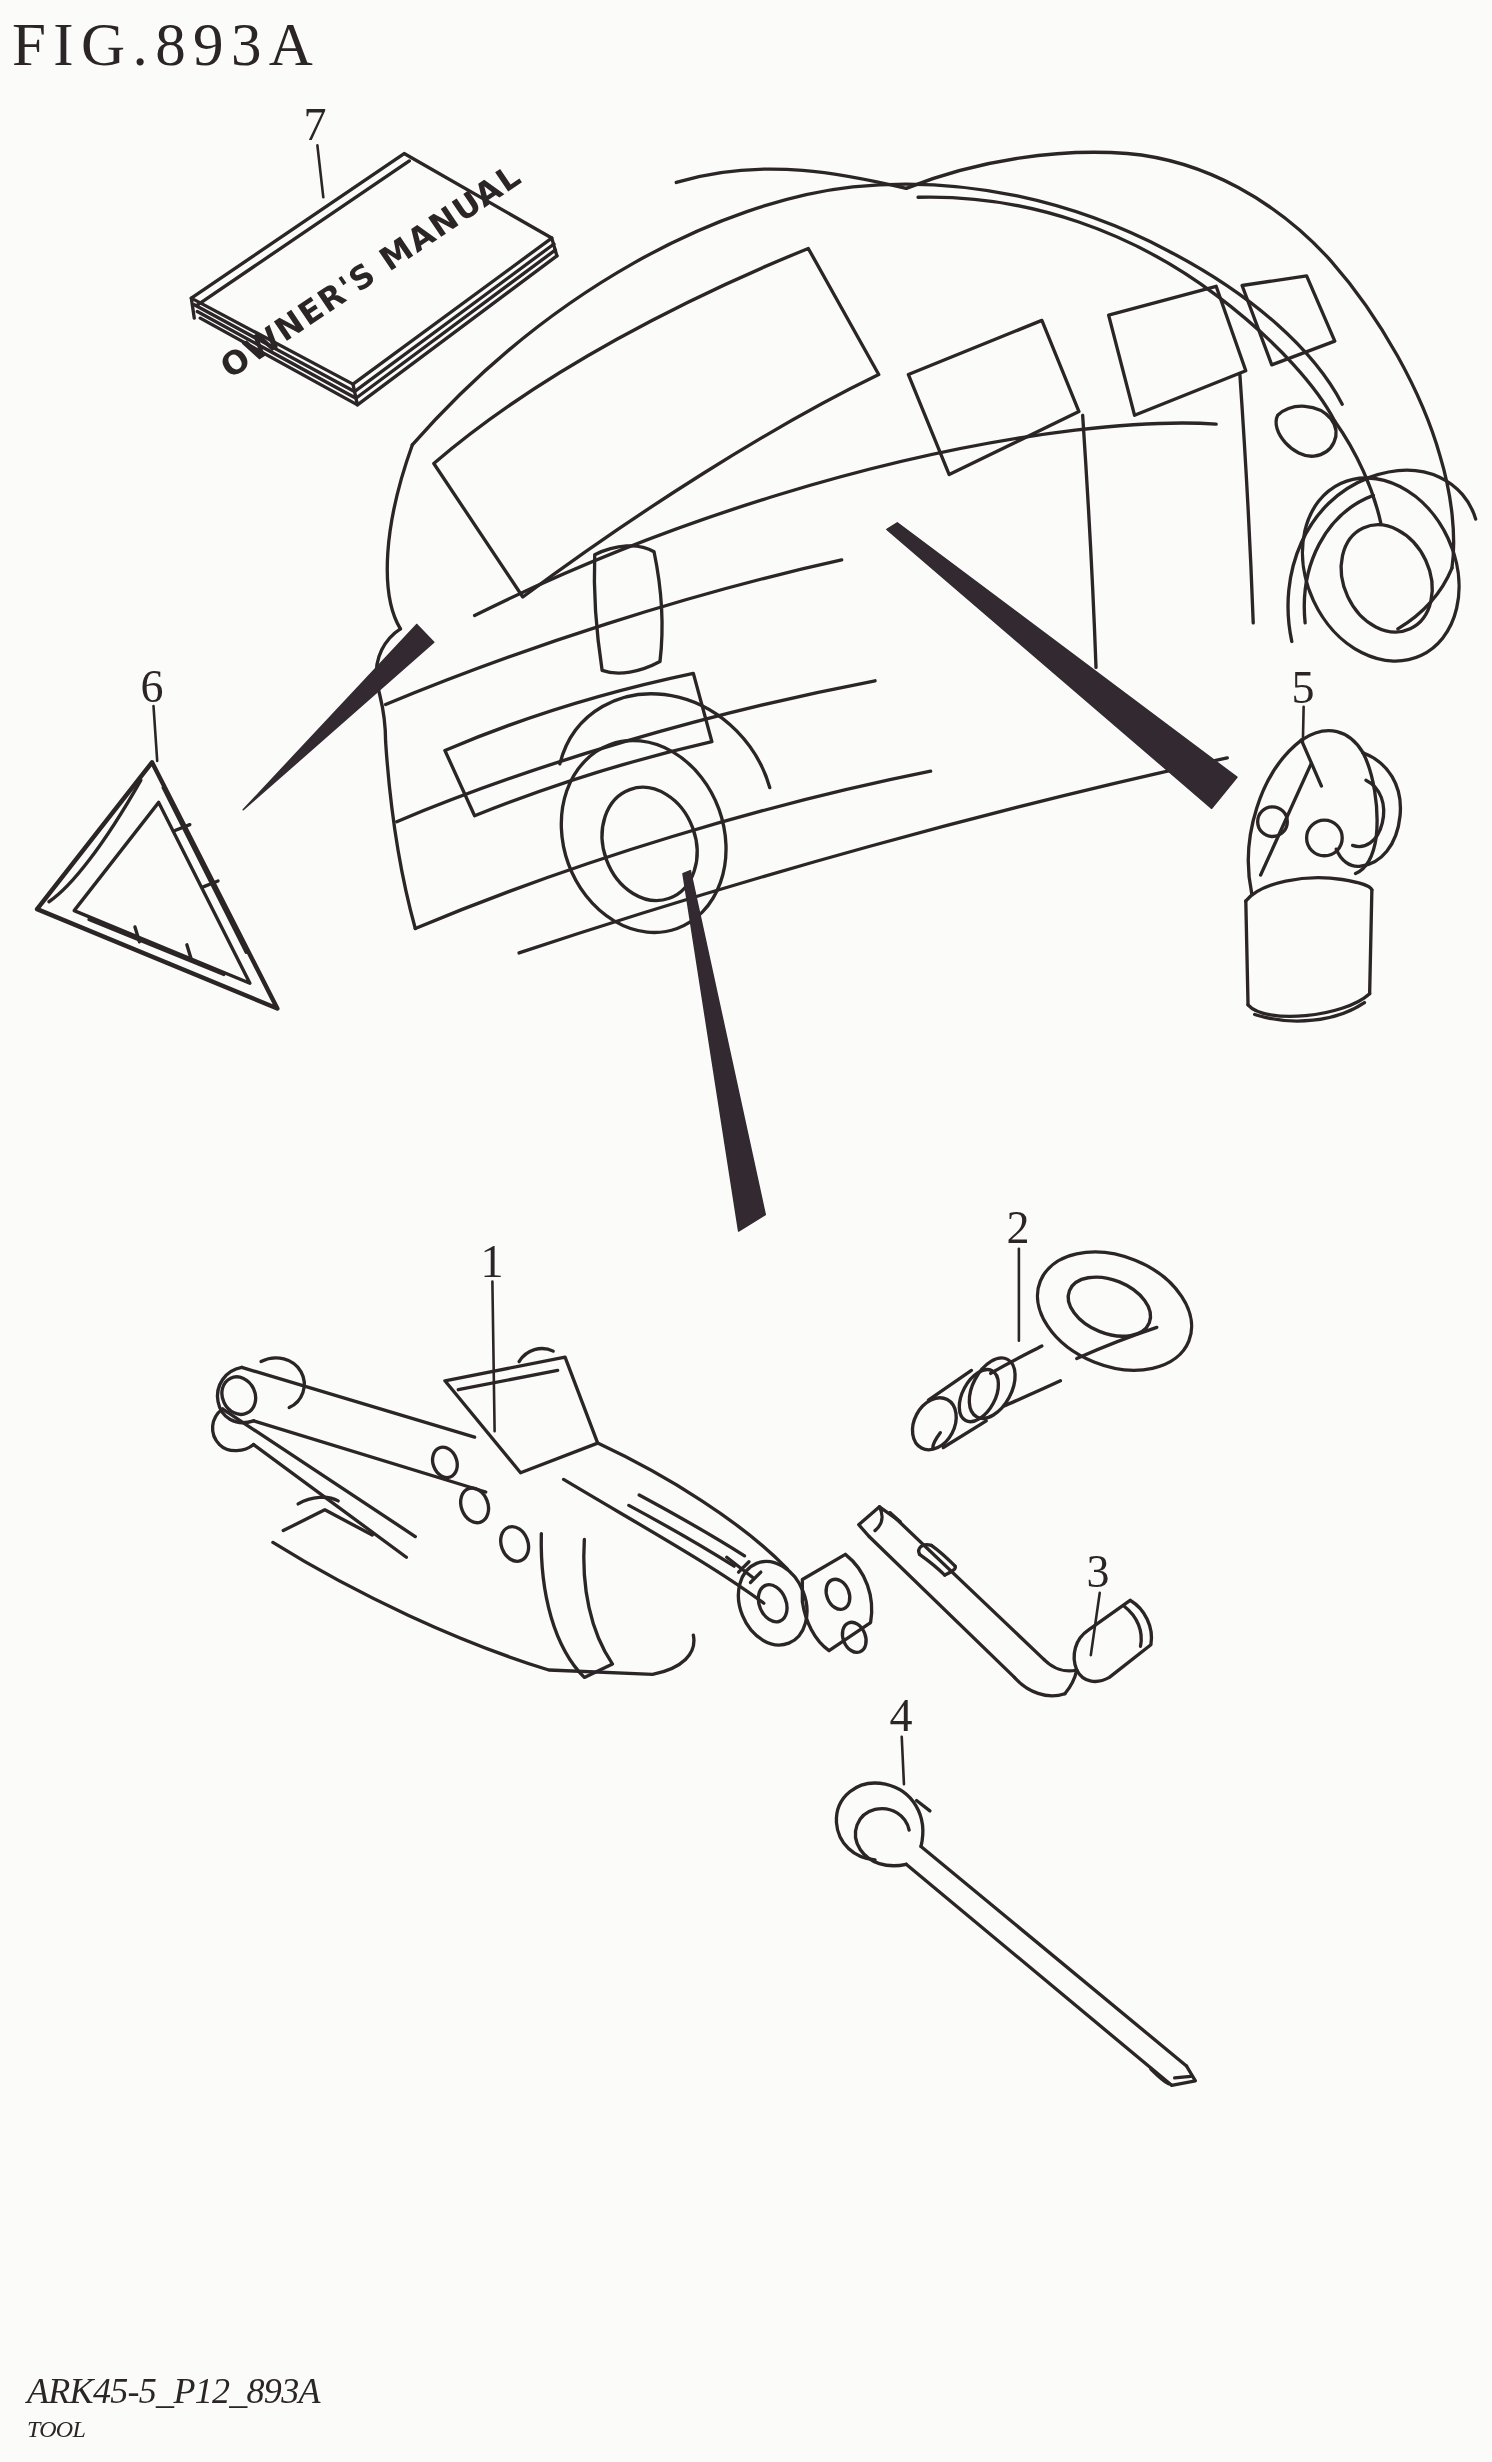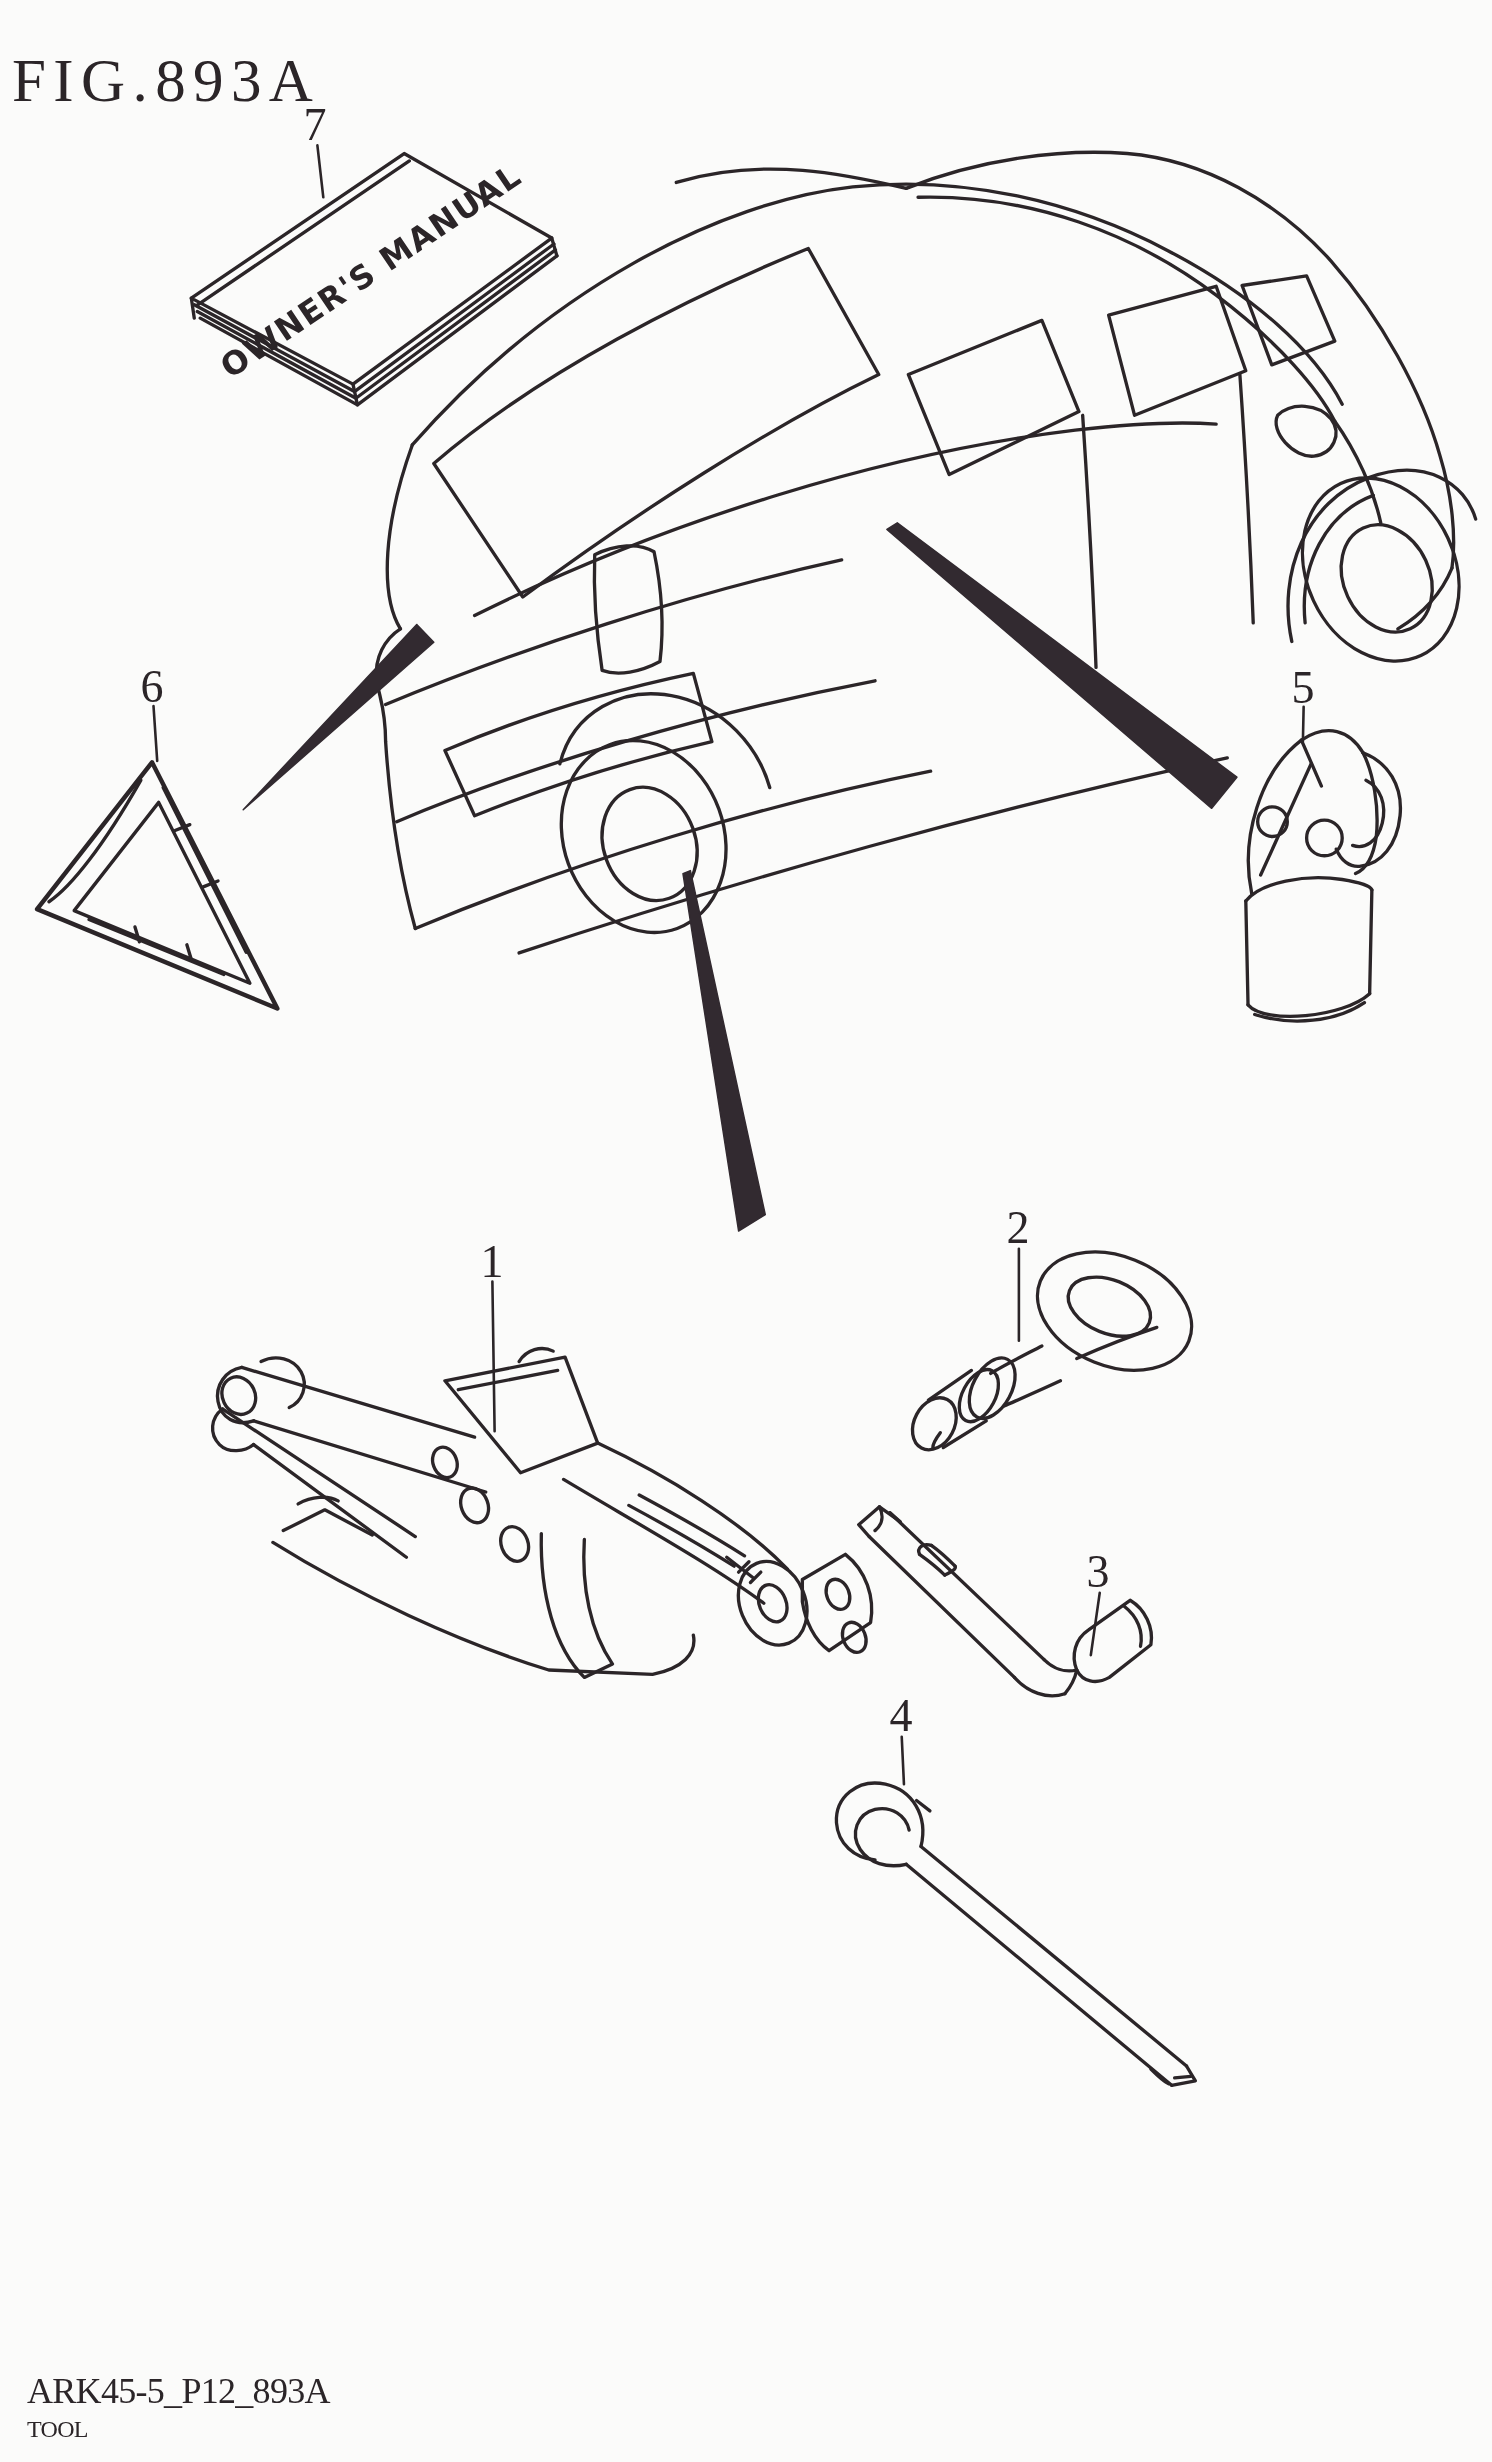--- a/index.html
+++ b/index.html
@@ -10,38 +10,37 @@
   }
   #page{
     position:relative;width:1492px;height:2462px;
     background:#fbfbfa;color:#2b2528;overflow:hidden;
   }
   #art{position:absolute;left:0;top:0;}
   .title{
     position:absolute;left:12px;top:10.4px;
     font-size:61px;letter-spacing:7.4px;color:#2b2528;
     font-family:"Liberation Serif",serif;
-    margin-top:36px;
   }
   .callout{
     position:absolute;transform:translate(-50%,-50%);
     font-size:46px;color:#2b2528;line-height:1;
     font-family:"Liberation Serif",serif;
   }
   .book-text{
     position:absolute;left:371px;top:271px;
     transform:translate(-50%,-50%) rotate(-34deg);
     font-family:"DejaVu Sans",sans-serif;
     font-weight:bold;font-size:32px;letter-spacing:1.5px;
     color:#2b2528;white-space:nowrap;
   }
   .footer{
     position:absolute;left:27px;
     font-family:"Liberation Serif",serif;color:#2b2528;
-    letter-spacing:-0.7px;white-space:nowrap;
+    letter-spacing:-0.7px;white-space:nowrap;font-style:italic;
   }
   .footer.code{top:2370px;font-size:36px;}
   .footer.tool{top:2416px;font-size:24px;}
 </style>
 </head>
 <body>
 
 <div id="page">
 
   <svg id="art" width="1492" height="2462" viewBox="0 0 2012 3320" fill="none" stroke="#2b2528" stroke-width="4.5" stroke-linecap="round" stroke-linejoin="round">

